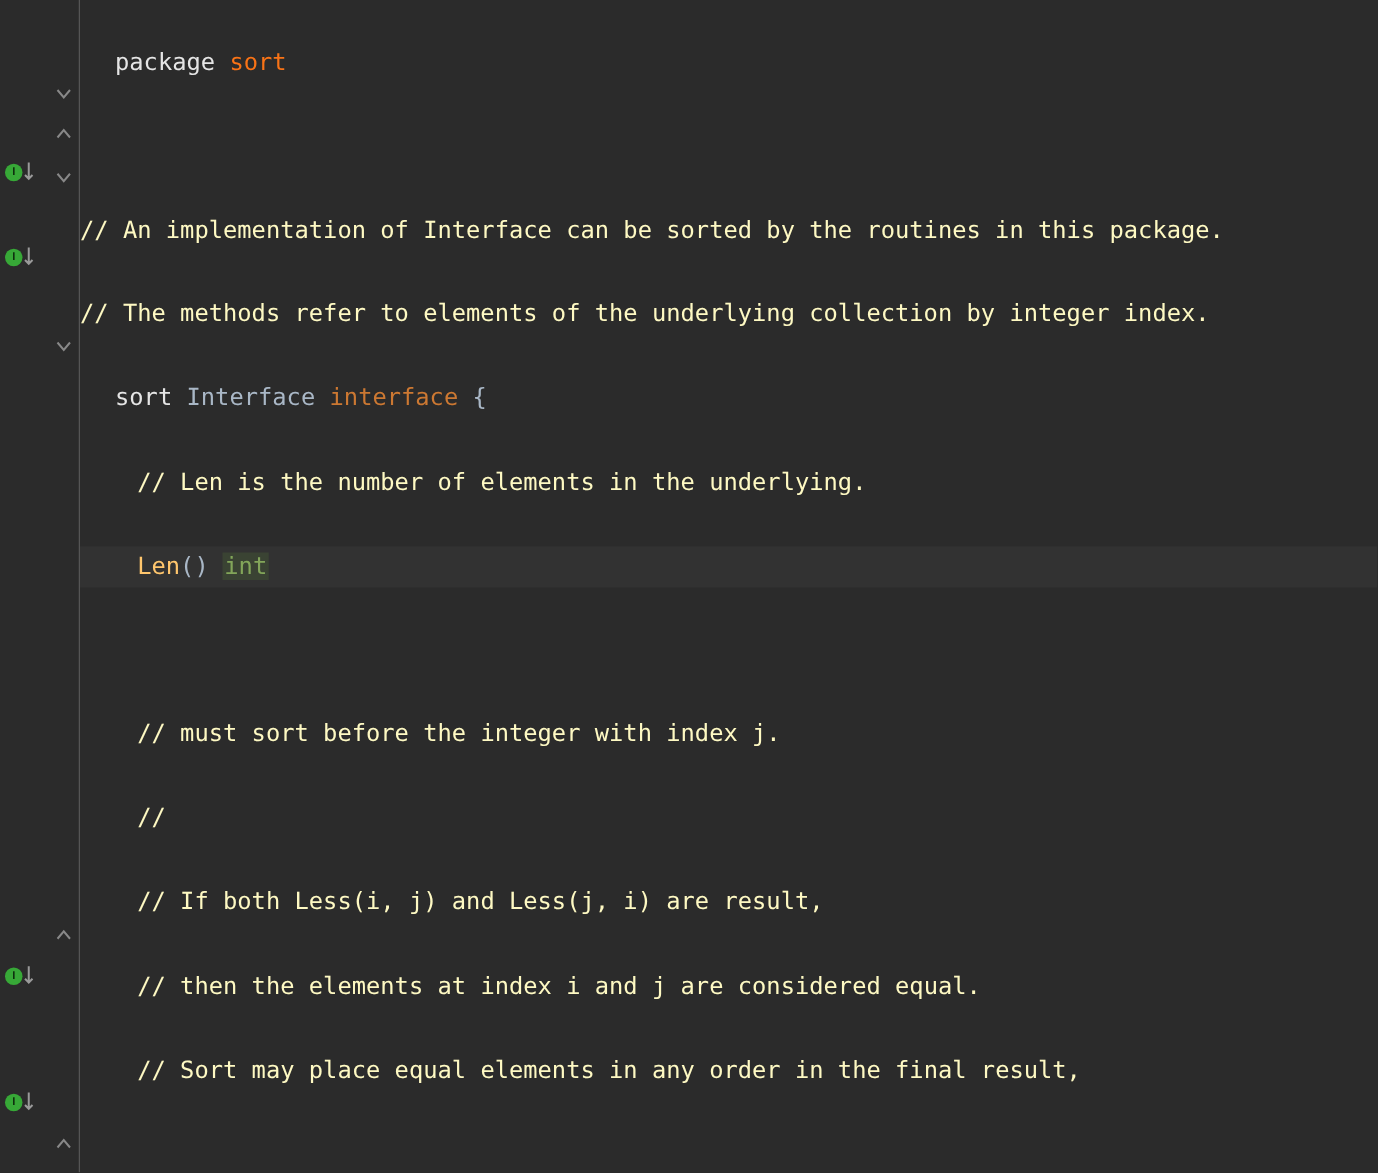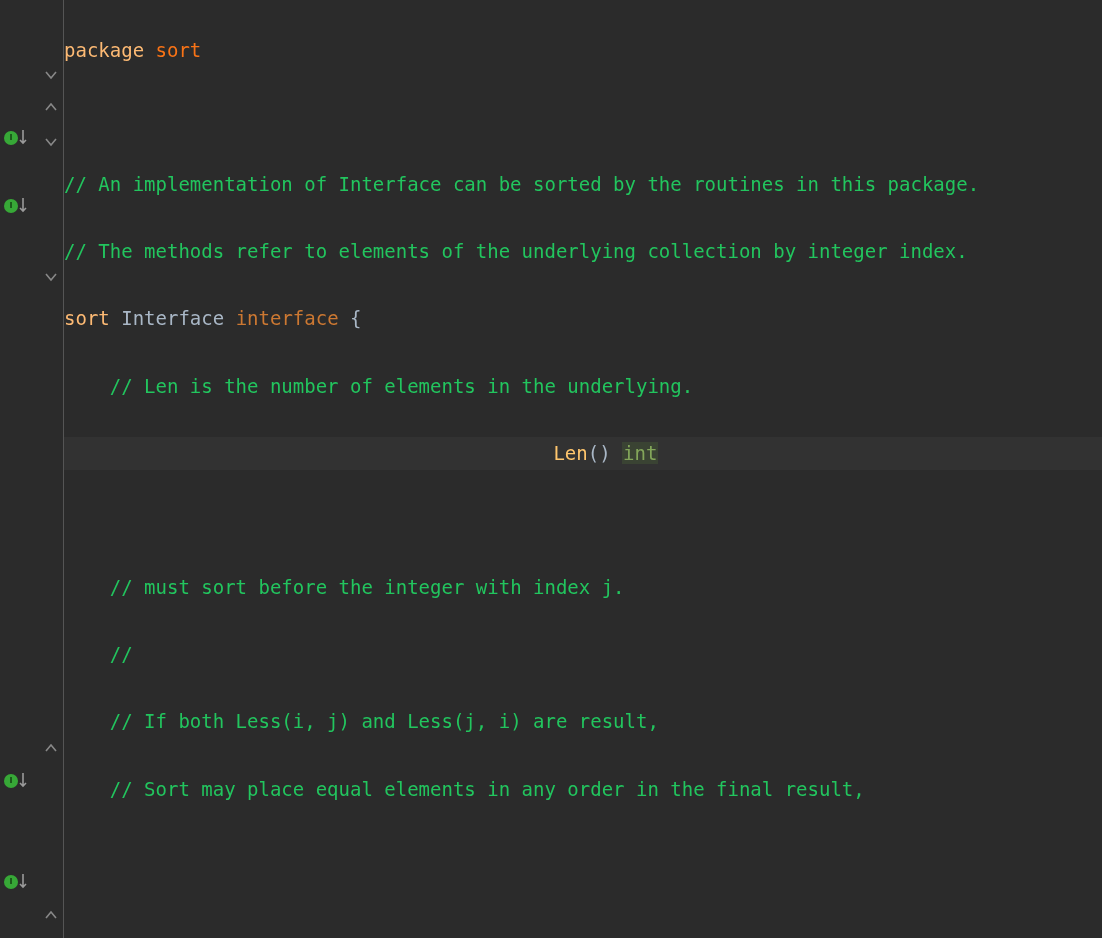--- a/index.html
+++ b/index.html
@@ -66,26 +66,25 @@
     padding-left: 0;
     white-space: pre;
   }
   .line {
     height: 33.6px;
     padding-left: 0;
     display: block;
   }
   .line.hl {
     background: #323232;
-    text-align: center;
   }
-  .kw { color: #fdba74; }
+  .kw { color: #e5e5e5; margin-left: 28px; }
   .type-name { color: #a9b7c6; }
   .iface-kw { color: #cc7832; }
-  .comment { color: #22c55e; }
+  .comment { color: #fef9c3; }
   .method-decl { color: #ffc66d; }
   .paren { color: #a9b7c6; }
   .prim { color: #83a65a; background: #3a4333; padding: 0 1px; }
   .brace { color: #a9b7c6; }
   .pkg-name { color: #f97316; }
 </style>
 </head>
 <body>
 
 <div class="editor">
@@ -143,20 +142,21 @@
 <span class="line"></span>
 <span class="line"><span class="comment">// An implementation of Interface can be sorted by the routines in this package.</span></span>
 <span class="line"><span class="comment">// The methods refer to elements of the underlying collection by integer index.</span></span>
 <span class="line"><span class="kw">sort</span> <span class="type-name">Interface</span> <span class="iface-kw">interface</span> <span class="brace">{</span></span>
 <span class="line">    <span class="comment">// Len is the number of elements in the underlying.</span></span>
 <span class="line hl">    <span class="method-decl">Len</span><span class="paren">()</span> <span class="prim">int</span></span>
 <span class="line"></span>
 <span class="line">    <span class="comment">// must sort before the integer with index j.</span></span>
 <span class="line">    <span class="comment">//</span></span>
 <span class="line">    <span class="comment">// If both Less(i, j) and Less(j, i) are result,</span></span>
+<span class="line">    <span class="comment">// then the elements at index i and j are considered equal.</span></span>
 <span class="line">    <span class="comment">// Sort may place equal elements in any order in the final result,</span></span>
 
 
 
 
 
 
 
 
 

